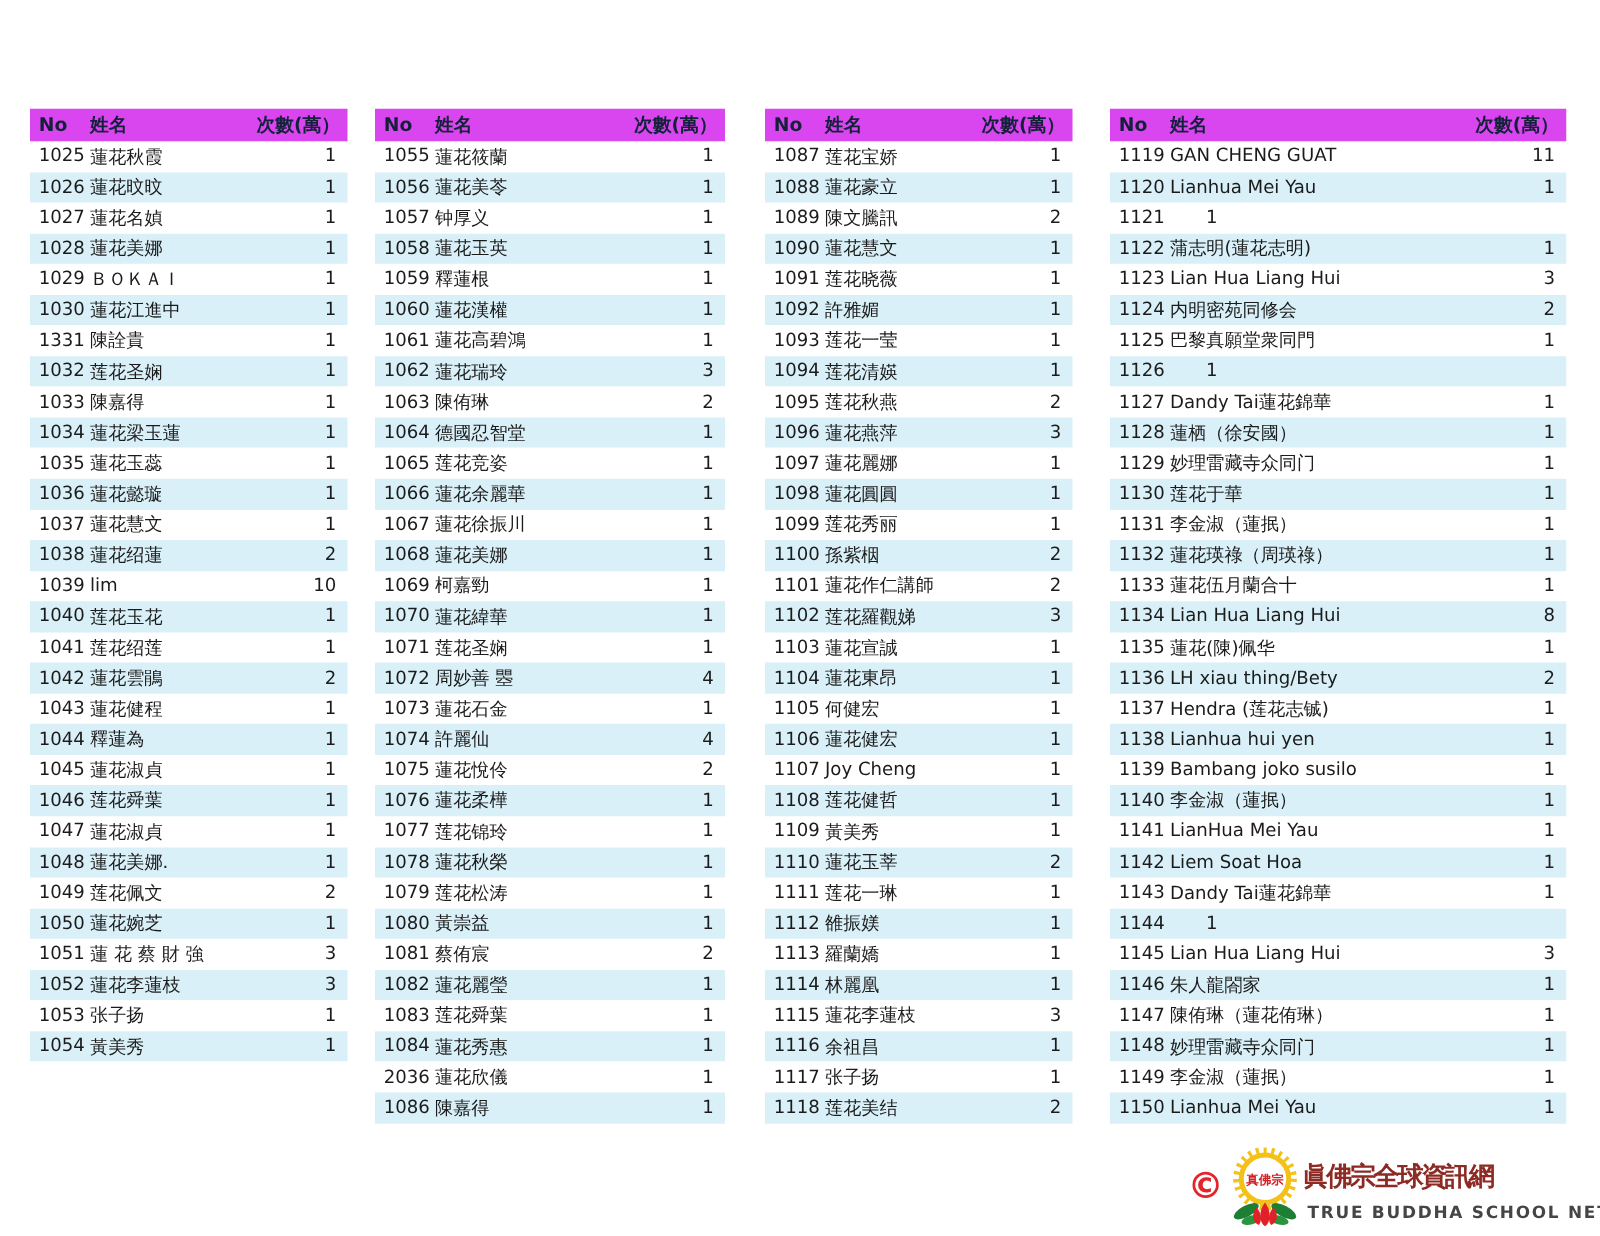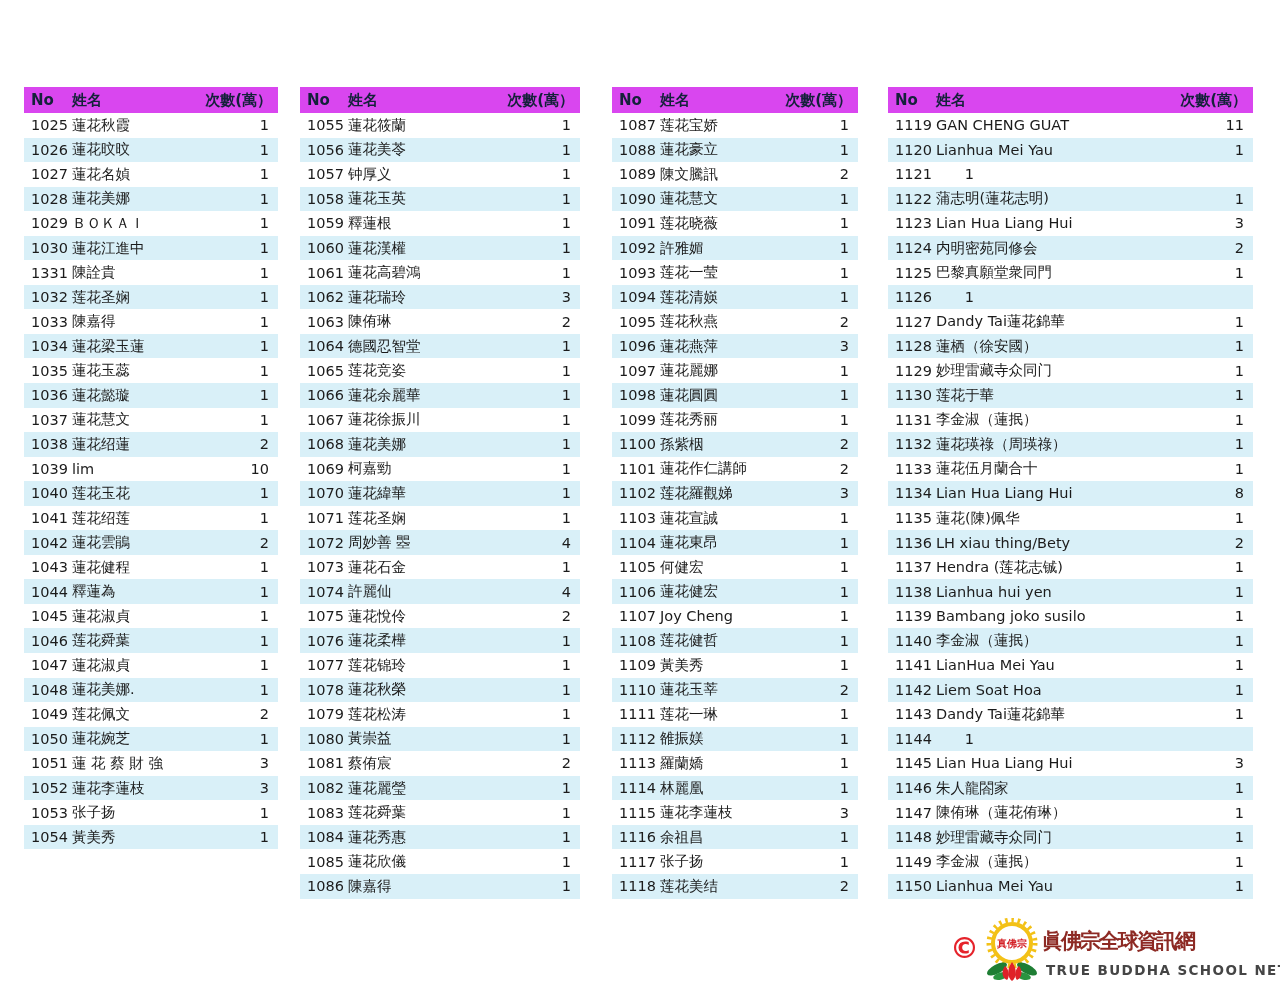--- a/index.html
+++ b/index.html
@@ -357,21 +357,21 @@
         <span class="c-no">1083</span>
         <span class="c-name">莲花舜葉</span>
         <span class="c-count">1</span>
       </div>
       <div class="row alt">
         <span class="c-no">1084</span>
         <span class="c-name">蓮花秀惠</span>
         <span class="c-count">1</span>
       </div>
       <div class="row">
-        <span class="c-no">1085</span>
+        <span class="c-no">2036</span>
         <span class="c-name">蓮花欣儀</span>
         <span class="c-count">1</span>
       </div>
       <div class="row alt">
         <span class="c-no">1086</span>
         <span class="c-name">陳嘉得</span>
         <span class="c-count">1</span>
       </div>
     </div>
 </div>

